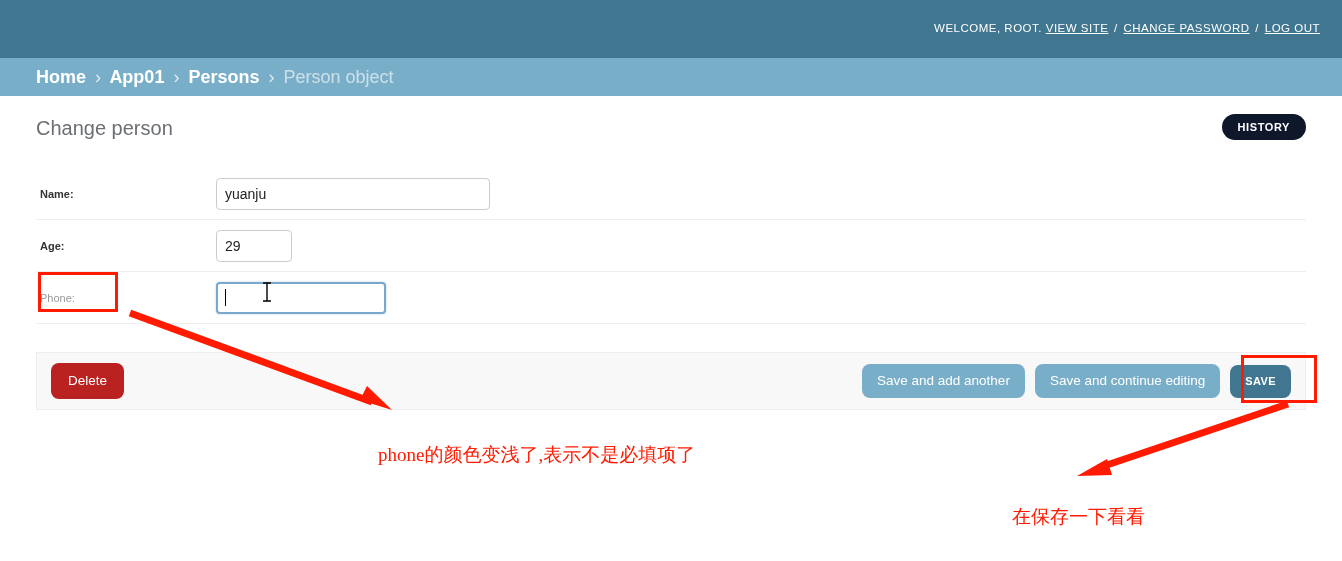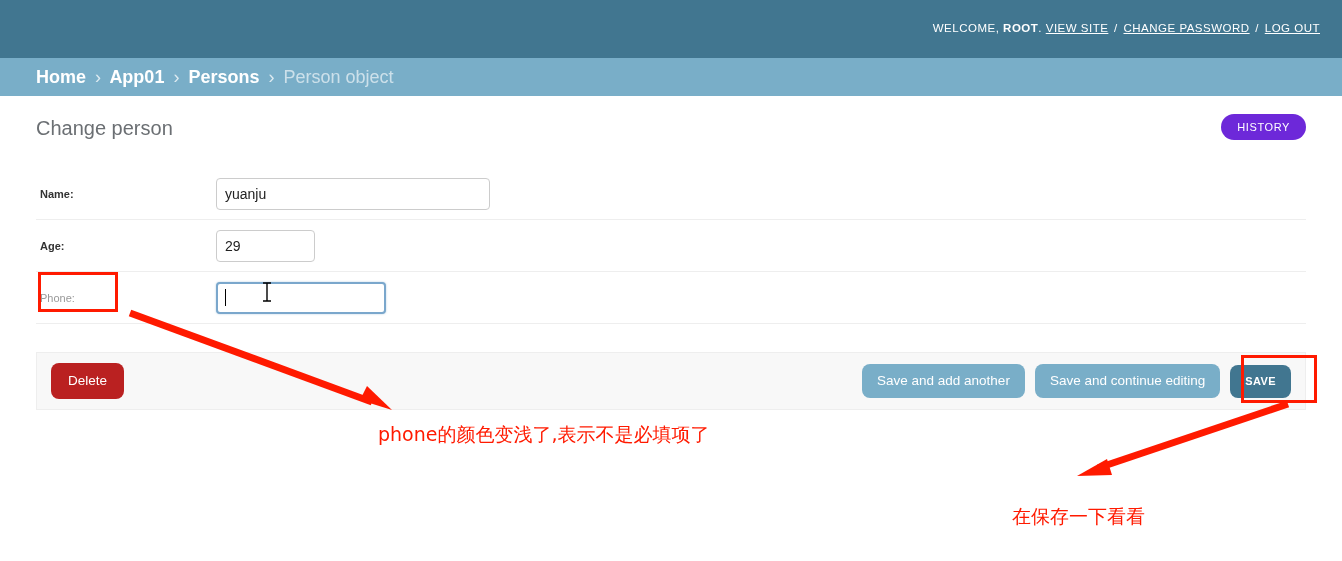--- a/index.html
+++ b/index.html
@@ -40,21 +40,21 @@
     position: absolute;
     right: 22px;
     top: 22px;
     font-size: 11.5px;
     letter-spacing: 0.5px;
     color: #ffffff;
     text-transform: uppercase;
     white-space: nowrap;
   }
   #user-tools .strong {
-    font-weight: bold;
+    font-weight: normal;
   }
   #user-tools .link {
     color: #ffffff;
     text-decoration: underline;
   }
   #user-tools .sep {
     color: #ffffff;
     margin: 0 2px;
   }
 
@@ -99,24 +99,24 @@
     box-sizing: border-box;
   }
   #content h1 {
     margin: 0;
     font-size: 20px;
     font-weight: 300;
     color: #6b6f73;
     line-height: 1;
   }
   #history-button {
-    background: #6d28d9;
+    background: #0f172a;
     color: #ffffff;
     font-size: 11px;
-    font-weight: normal;
+    font-weight: bold;
     letter-spacing: 0.6px;
     text-transform: uppercase;
     padding: 7px 16px;
     border-radius: 16px;
     text-decoration: none;
     display: inline-block;
     margin-top: -4px;
   }
 
   
@@ -153,21 +153,21 @@
     padding: 6px 8px;
     font-size: 14px;
     font-family: "Liberation Sans", sans-serif;
     color: #222222;
     background: #ffffff;
     box-sizing: border-box;
     height: 32px;
     outline: none;
   }
   .text-input.w-name { width: 274px; }
-  .text-input.w-age  { width: 99px; }
+  .text-input.w-age  { width: 76px; }
   .text-input.w-phone{ width: 170px; }
   .text-input.focused {
     border: 2px solid #7aa7cc;
     box-shadow: 0 0 2px rgba(122,167,204,0.6);
   }
 
   
   .caret-wrap {
     position: relative;
     display: inline-block;
@@ -331,20 +331,20 @@
       <line x1="130" y1="313" x2="372" y2="402" stroke="#ff1a00" stroke-width="7"></line>
       <polygon points="392,410 360,400 367,386" fill="#ff1a00"></polygon>
     </g>
 
     <g>
       <line x1="1288" y1="404" x2="1098" y2="468" stroke="#ff1a00" stroke-width="7"></line>
       <polygon points="1077,476 1107,459 1112,475" fill="#ff1a00"></polygon>
     </g>
   </svg>
 
-  <div class="anno-text" style="left:378px; top:422px;">phone的颜色变浅了,表示不是必填项了</div>
+  <div class="anno-text" style="left:378px; top:442px;font-family:Liberation Serif, serif;">phone的颜色变浅了,表示不是必填项了</div>
 
   <div class="anno-text" style="left:1012px; top:504px;">在保存一下看看</div>
 
   <svg id="mouse-cursor" viewBox="0 0 12 20">
     <path d="M2 1 H10 M6 1 V19 M2 19 H10" stroke="#000000" stroke-width="1.4" fill="none"></path>
   </svg>
 </div>
 
 </body></html>

